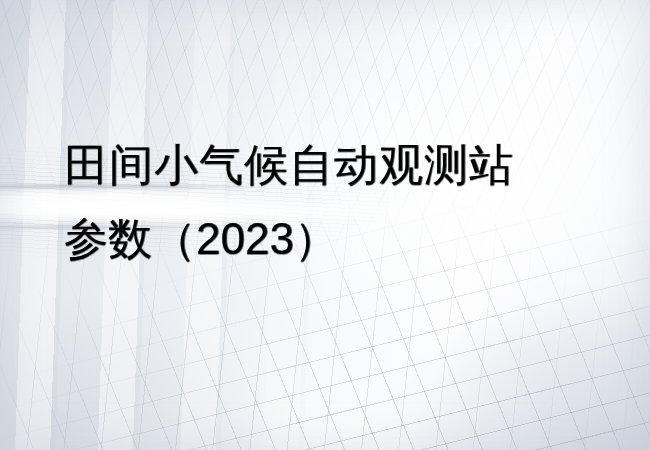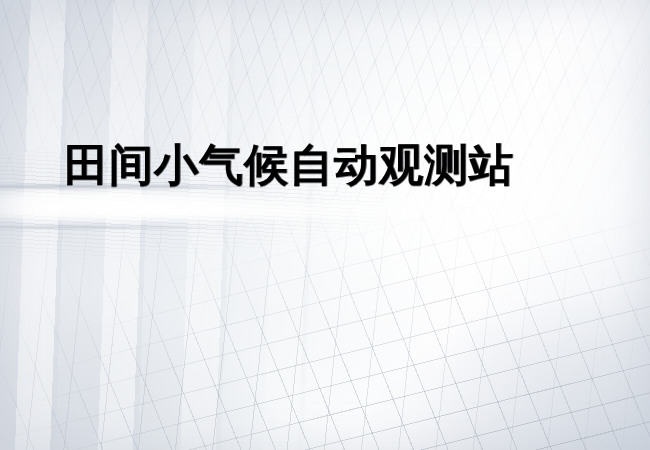--- a/index.html
+++ b/index.html
@@ -159,21 +159,21 @@
   
   .title-block {
     position: absolute;
     left: 64px;
     top: 128px;
     width: 520px;
     z-index: 5;
   }
   .title-line {
     color: #000000;
-    font-weight: 700;
+    font-weight: 400;
     font-size: 44px;
     line-height: 74px;
     letter-spacing: 1px;
     white-space: nowrap;
     text-shadow:
       1px 0 0 rgba(0,0,0,0.55),
       0 1px 0 rgba(0,0,0,0.35),
       1px 1px 0 rgba(140,150,165,0.35);
   }
   .title-line.line-2 {
@@ -194,15 +194,16 @@
   <div class="bg-layer bg-grid-a"></div>
   <div class="bg-layer bg-grid-b"></div>
   <div class="bg-layer bg-grid-c"></div>
   <div class="bg-layer bg-striation"></div>
   <div class="bg-layer bg-swoosh-edge"></div>
   <div class="bg-layer bg-swoosh"></div>
   <div class="bg-layer bg-vignette"></div>
 
   <div class="title-block">
     <div class="title-line line-1">田间小气候自动观测站</div>
+    <div class="title-line line-2">参数（2023）</div>
   </div>
 
 </div>
 
 </body></html>

